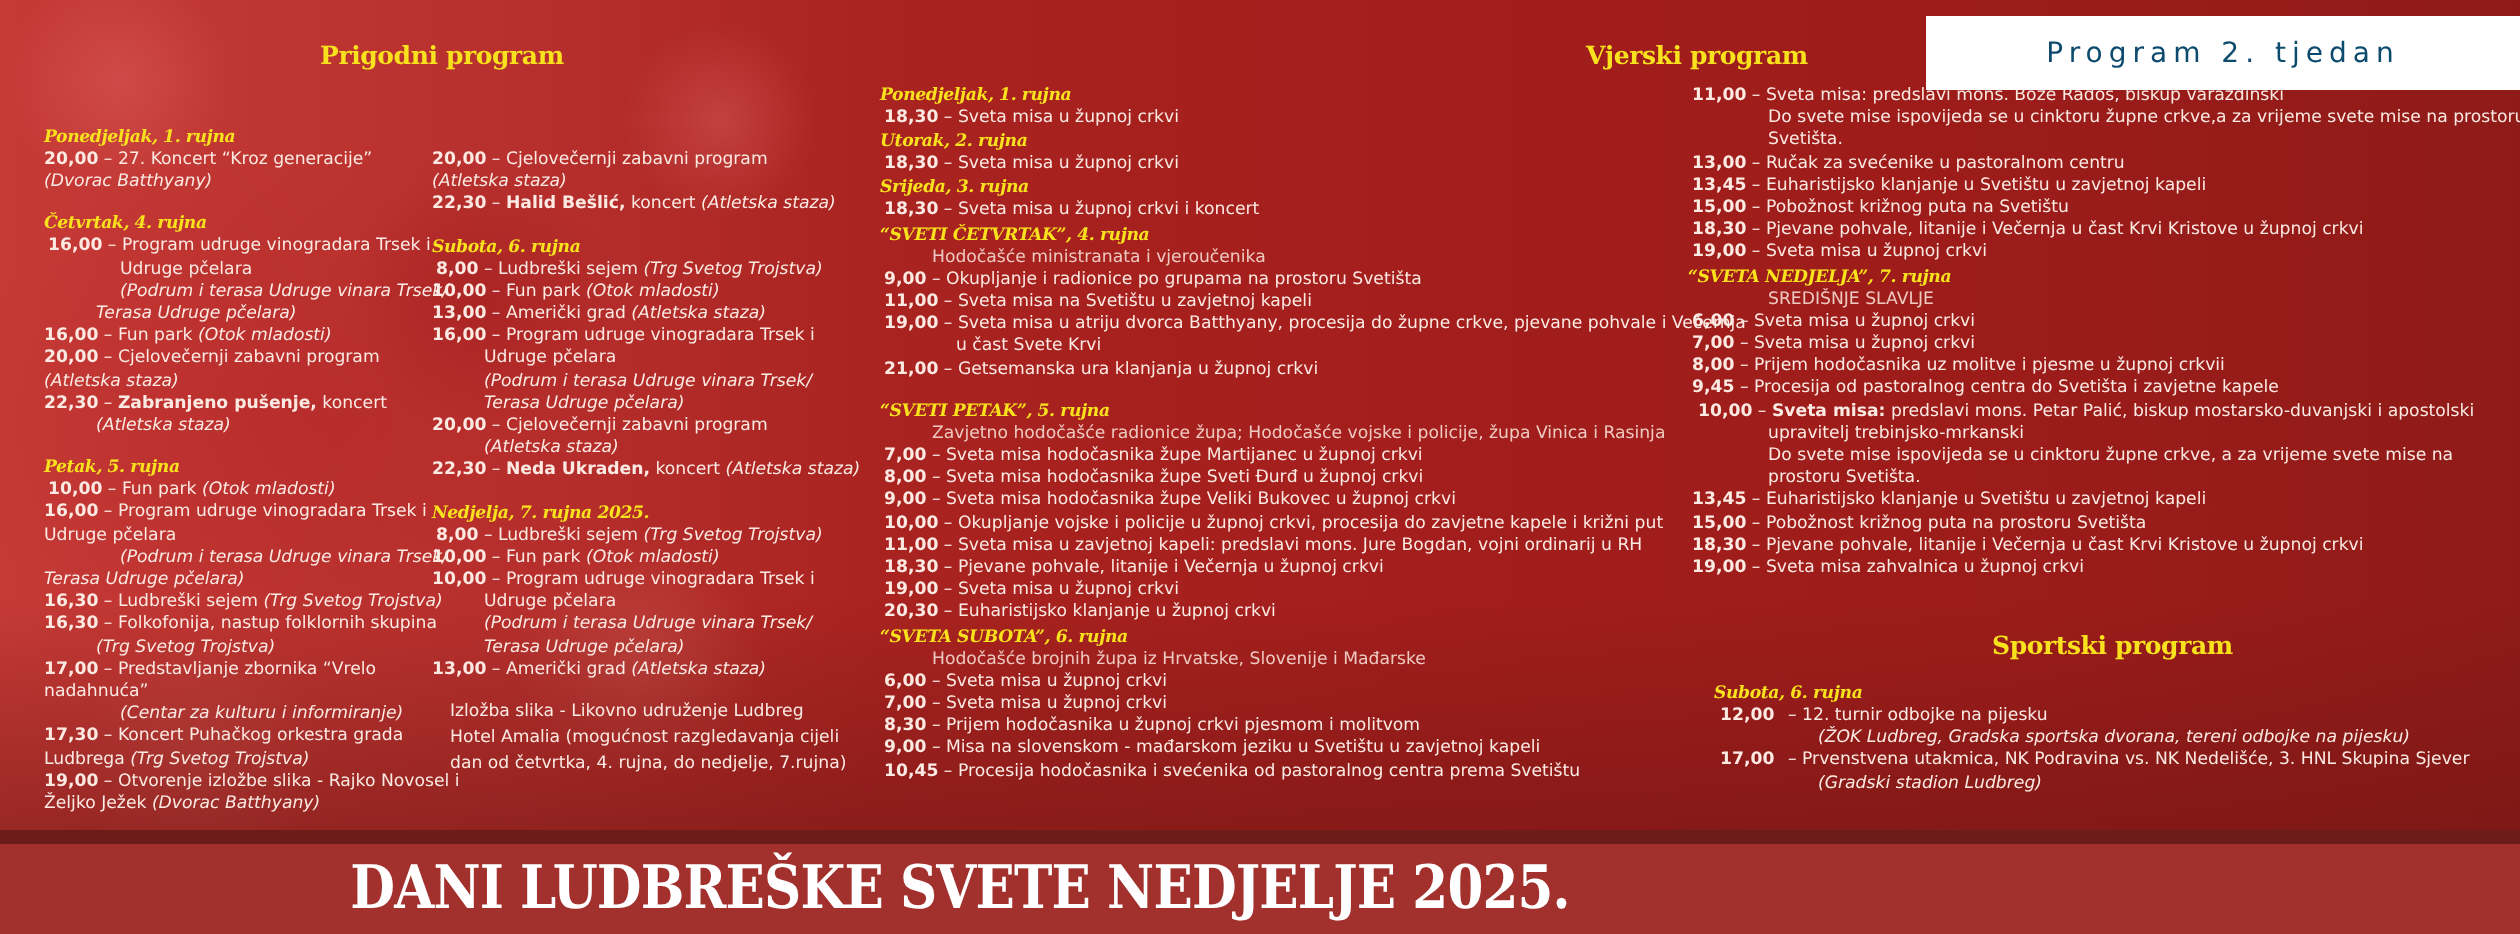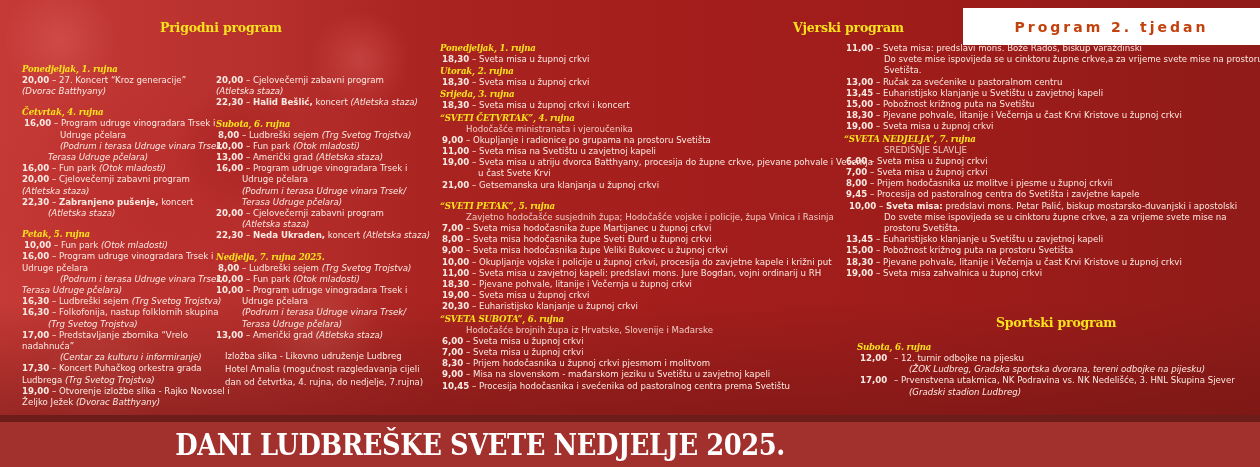--- a/index.html
+++ b/index.html
@@ -60,22 +60,22 @@
     position: absolute; left: 0; top: 0; width: 960px; height: 45px;
     display: flex; align-items: center; justify-content: center;
     font-family: "DejaVu Serif", serif; font-weight: bold;
     font-size: 30px; color: #ffffff; letter-spacing: -0.5px;
     transform: scaleX(0.86); transform-origin: 480px 50%;
   }
   .footer-box {
     position: absolute; left: 963px; top: 8px; width: 297px; height: 37px;
     background: #ffffff;
     display: flex; align-items: center; justify-content: center;
-    font-family: "DejaVu Sans", sans-serif; font-weight: bold;
-    font-size: 14px; color: #c2410c; letter-spacing: 3px;
+    font-family: "DejaVu Sans", sans-serif; font-weight: normal;
+    font-size: 14px; color: #0c4a6e; letter-spacing: 3px;
   }
   .footer-topband {
     position: absolute; left: 0; top: 415px; width: 1260px; height: 7px;
     background: #6c1d19;
   }
 </style>
 </head>
 <body>
 
 <div class="bg"></div>
@@ -159,21 +159,21 @@
   <div class="line" style="padding-left:2px"><span class="t">18,30</span><span> – Sveta misa u župnoj crkvi i koncert</span></div>
   <div class="day">“SVETI ČETVRTAK”, 4. rujna</div>
   <div class="line sub ind2">Hodočašće ministranata i vjeroučenika</div>
   <div class="line" style="padding-left:2px"><span class="t">9,00</span><span> – Okupljanje i radionice po grupama na prostoru Svetišta</span></div>
   <div class="line" style="padding-left:2px"><span class="t">11,00</span><span> – Sveta misa na Svetištu u zavjetnoj kapeli</span></div>
   <div class="line" style="padding-left:2px"><span class="t">19,00</span><span> – Sveta misa u atriju dvorca Batthyany, procesija do župne crkve, pjevane pohvale i Večernja</span></div>
   <div class="line ind3">u čast Svete Krvi</div>
   <div class="line" style="padding-left:2px"><span class="t">21,00</span><span> – Getsemanska ura klanjanja u župnoj crkvi</span></div>
   <div class="gap"></div>
   <div class="day">“SVETI PETAK”, 5. rujna</div>
-  <div class="line sub ind2">Zavjetno hodočašće susjednih župa; Hodočašće vojske i policije, župa Vinica i Rasinja</div>
+  <div class="line sub ind2">Zavjetno hodočašće radionice župa; Hodočašće vojske i policije, župa Vinica i Rasinja</div>
   <div class="line" style="padding-left:2px"><span class="t">7,00</span><span> – Sveta misa hodočasnika župe Martijanec u župnoj crkvi</span></div>
   <div class="line" style="padding-left:2px"><span class="t">8,00</span><span> – Sveta misa hodočasnika župe Sveti Đurđ u župnoj crkvi</span></div>
   <div class="line" style="padding-left:2px"><span class="t">9,00</span><span> – Sveta misa hodočasnika župe Veliki Bukovec u župnoj crkvi</span></div>
   <div class="line" style="padding-left:2px"><span class="t">10,00</span><span> – Okupljanje vojske i policije u župnoj crkvi, procesija do zavjetne kapele i križni put</span></div>
   <div class="line" style="padding-left:2px"><span class="t">11,00</span><span> – Sveta misa u zavjetnoj kapeli: predslavi mons. Jure Bogdan, vojni ordinarij u RH</span></div>
   <div class="line" style="padding-left:2px"><span class="t">18,30</span><span> – Pjevane pohvale, litanije i Večernja u župnoj crkvi</span></div>
   <div class="line" style="padding-left:2px"><span class="t">19,00</span><span> – Sveta misa u župnoj crkvi</span></div>
   <div class="line" style="padding-left:2px"><span class="t">20,30</span><span> – Euharistijsko klanjanje u župnoj crkvi</span></div>
   <div class="day">“SVETA SUBOTA”, 6. rujna</div>
   <div class="line sub ind2">Hodočašće brojnih župa iz Hrvatske, Slovenije i Mađarske</div>
@@ -193,20 +193,21 @@
   <div class="line"><span class="t">15,00</span><span> – Pobožnost križnog puta na Svetištu</span></div>
   <div class="line"><span class="t">18,30</span><span> – Pjevane pohvale, litanije i Večernja u čast Krvi Kristove u župnoj crkvi</span></div>
   <div class="line"><span class="t">19,00</span><span> – Sveta misa u župnoj crkvi</span></div>
   <div class="day" style="margin-left:-2px">“SVETA NEDJELJA”, 7. rujna</div>
   <div class="line sub ind3">SREDIŠNJE SLAVLJE</div>
   <div class="line"><span class="t">6,00</span><span> – Sveta misa u župnoj crkvi</span></div>
   <div class="line"><span class="t">7,00</span><span> – Sveta misa u župnoj crkvi</span></div>
   <div class="line"><span class="t">8,00</span><span> – Prijem hodočasnika uz molitve i pjesme u župnoj crkvii</span></div>
   <div class="line"><span class="t">9,45</span><span> – Procesija od pastoralnog centra do Svetišta i zavjetne kapele</span></div>
   <div class="line" style="padding-left:3px"><span class="t">10,00</span><span> – </span><span class="b">Sveta misa:</span><span> predslavi mons. Petar Palić, biskup mostarsko-duvanjski i apostolski</span></div>
+  <div class="line ind3">upravitelj trebinjsko-mrkanski</div>
   <div class="line ind3">Do svete mise ispovijeda se u cinktoru župne crkve, a za vrijeme svete mise na</div>
   <div class="line ind3">prostoru Svetišta.</div>
   <div class="line"><span class="t">13,45</span><span> – Euharistijsko klanjanje u Svetištu u zavjetnoj kapeli</span></div>
   <div class="line"><span class="t">15,00</span><span> – Pobožnost križnog puta na prostoru Svetišta</span></div>
   <div class="line"><span class="t">18,30</span><span> – Pjevane pohvale, litanije i Večernja u čast Krvi Kristove u župnoj crkvi</span></div>
   <div class="line"><span class="t">19,00</span><span> – Sveta misa zahvalnica u župnoj crkvi</span></div>
 </div>
 
 <div class="col" style="left:857px; top:341px; width:400px;">
   <div class="day">Subota, 6. rujna</div>

